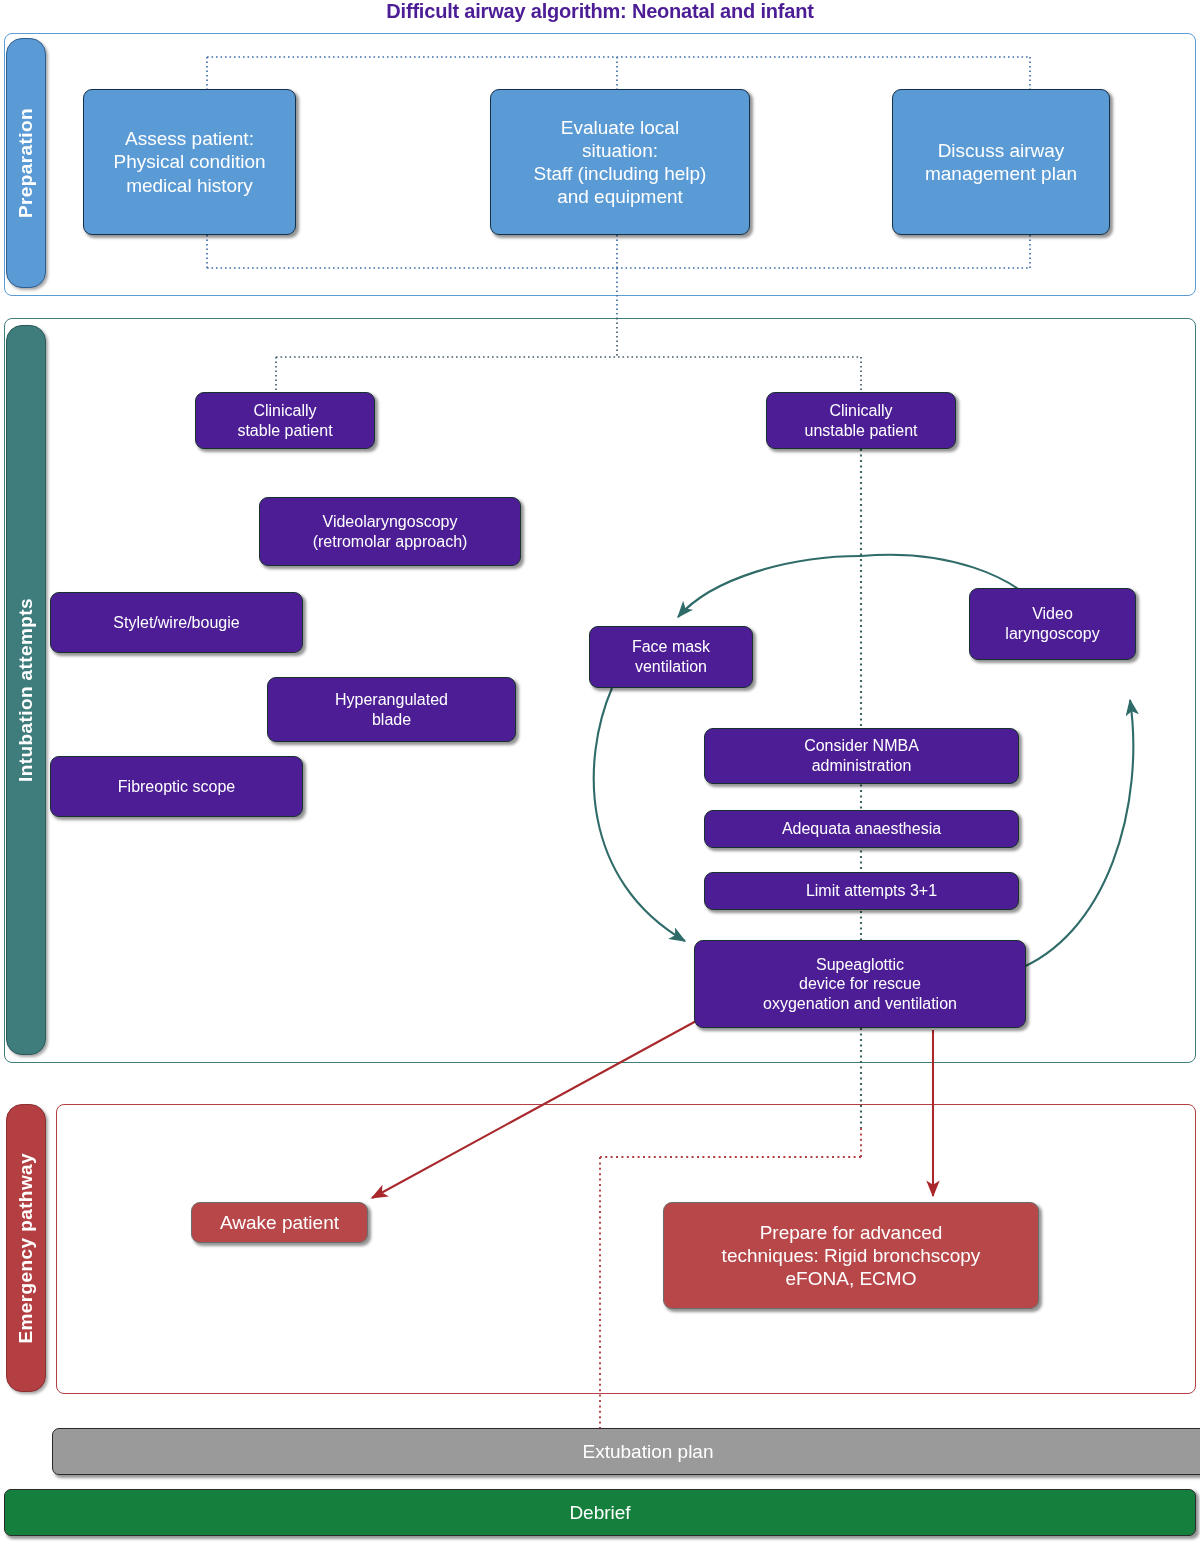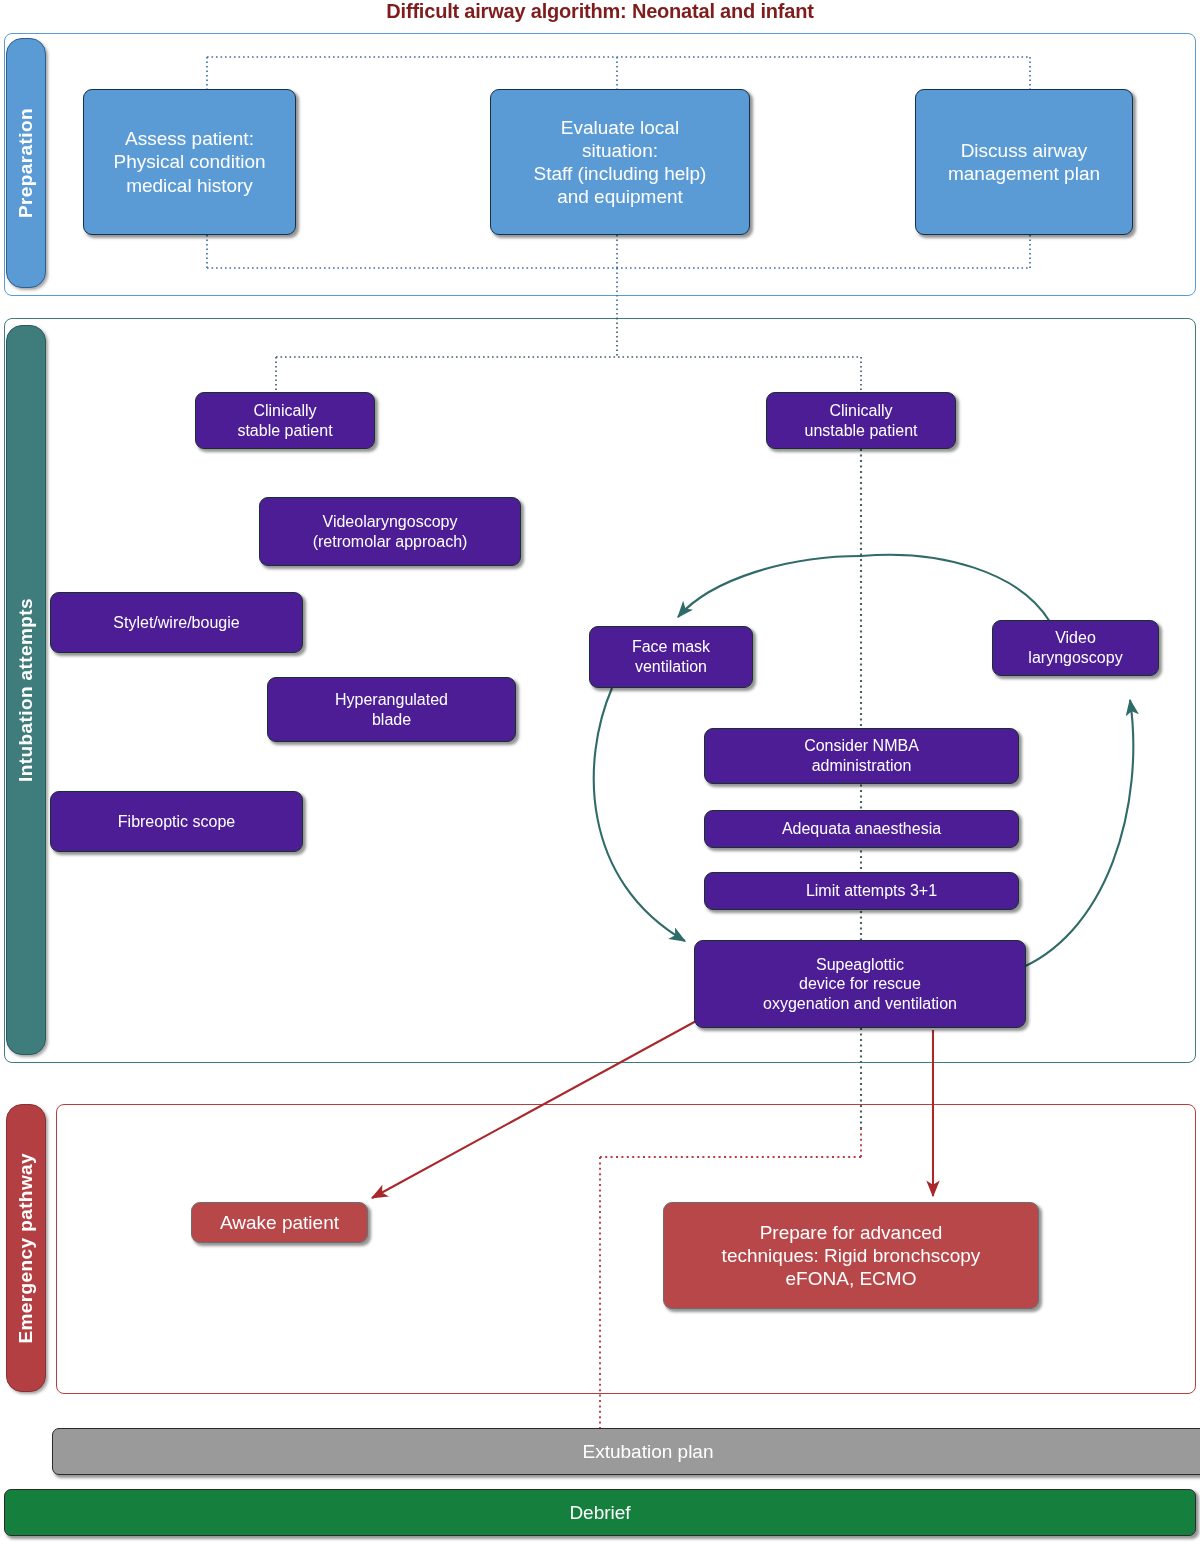--- a/index.html
+++ b/index.html
@@ -20,21 +20,21 @@
 
   
   .title {
     position: absolute;
     left: 0;
     top: 0px;
     width: 1200px;
     text-align: center;
     font-size: 20px;
     font-weight: bold;
-    color: #7f1d1d;
+    color: #4c1d95;
     letter-spacing: -0.2px;
   }
 
   
   .section {
     position: absolute;
     background: #ffffff;
     border-radius: 8px;
     box-sizing: border-box;
   }
@@ -85,33 +85,33 @@
   .node.gray {
     border-radius: 7px;
     color: #ffffff;
     font-size: 19px;
     border: 1.4px solid #2b2b2b;
   }
 
   
   .n-assess   { left: 83px;  top: 89px;  width: 213px; height: 146px; }
   .n-evaluate { left: 490px; top: 89px;  width: 260px; height: 146px; }
-  .n-discuss  { left: 915px; top: 89px;  width: 218px; height: 146px; }
+  .n-discuss  { left: 892px; top: 89px;  width: 218px; height: 146px; }
 
   
   .n-stable   { left: 195px; top: 392px; width: 180px; height: 57px; }
   .n-videolar { left: 259px; top: 497px; width: 262px; height: 69px; }
   .n-stylet   { left: 50px;  top: 592px; width: 253px; height: 61px; }
   .n-hyper    { left: 267px; top: 677px; width: 249px; height: 65px; }
-  .n-fibre    { left: 50px;  top: 791px; width: 253px; height: 61px; }
+  .n-fibre    { left: 50px;  top: 756px; width: 253px; height: 61px; }
 
   
   .n-unstable { left: 766px; top: 392px; width: 190px; height: 57px; }
   .n-facemask { left: 589px; top: 626px; width: 164px; height: 62px; }
-  .n-videolg  { left: 969px; top: 620px; width: 167px; height: 56px; margin-left: 23px; }
+  .n-videolg  { left: 969px; top: 588px; width: 167px; height: 72px; }
   .n-nmba     { left: 704px; top: 728px; width: 315px; height: 56px; }
   .n-adequata { left: 704px; top: 810px; width: 315px; height: 38px; }
   .n-limit    { left: 704px; top: 872px; width: 315px; height: 38px; padding-left: 28px; }
   .n-supra    { left: 694px; top: 940px; width: 332px; height: 88px; }
 
   
   .n-awake    { left: 191px; top: 1202px; width: 177px; height: 41px; }
   .n-prepare  { left: 663px; top: 1202px; width: 376px; height: 107px; }
 
   

